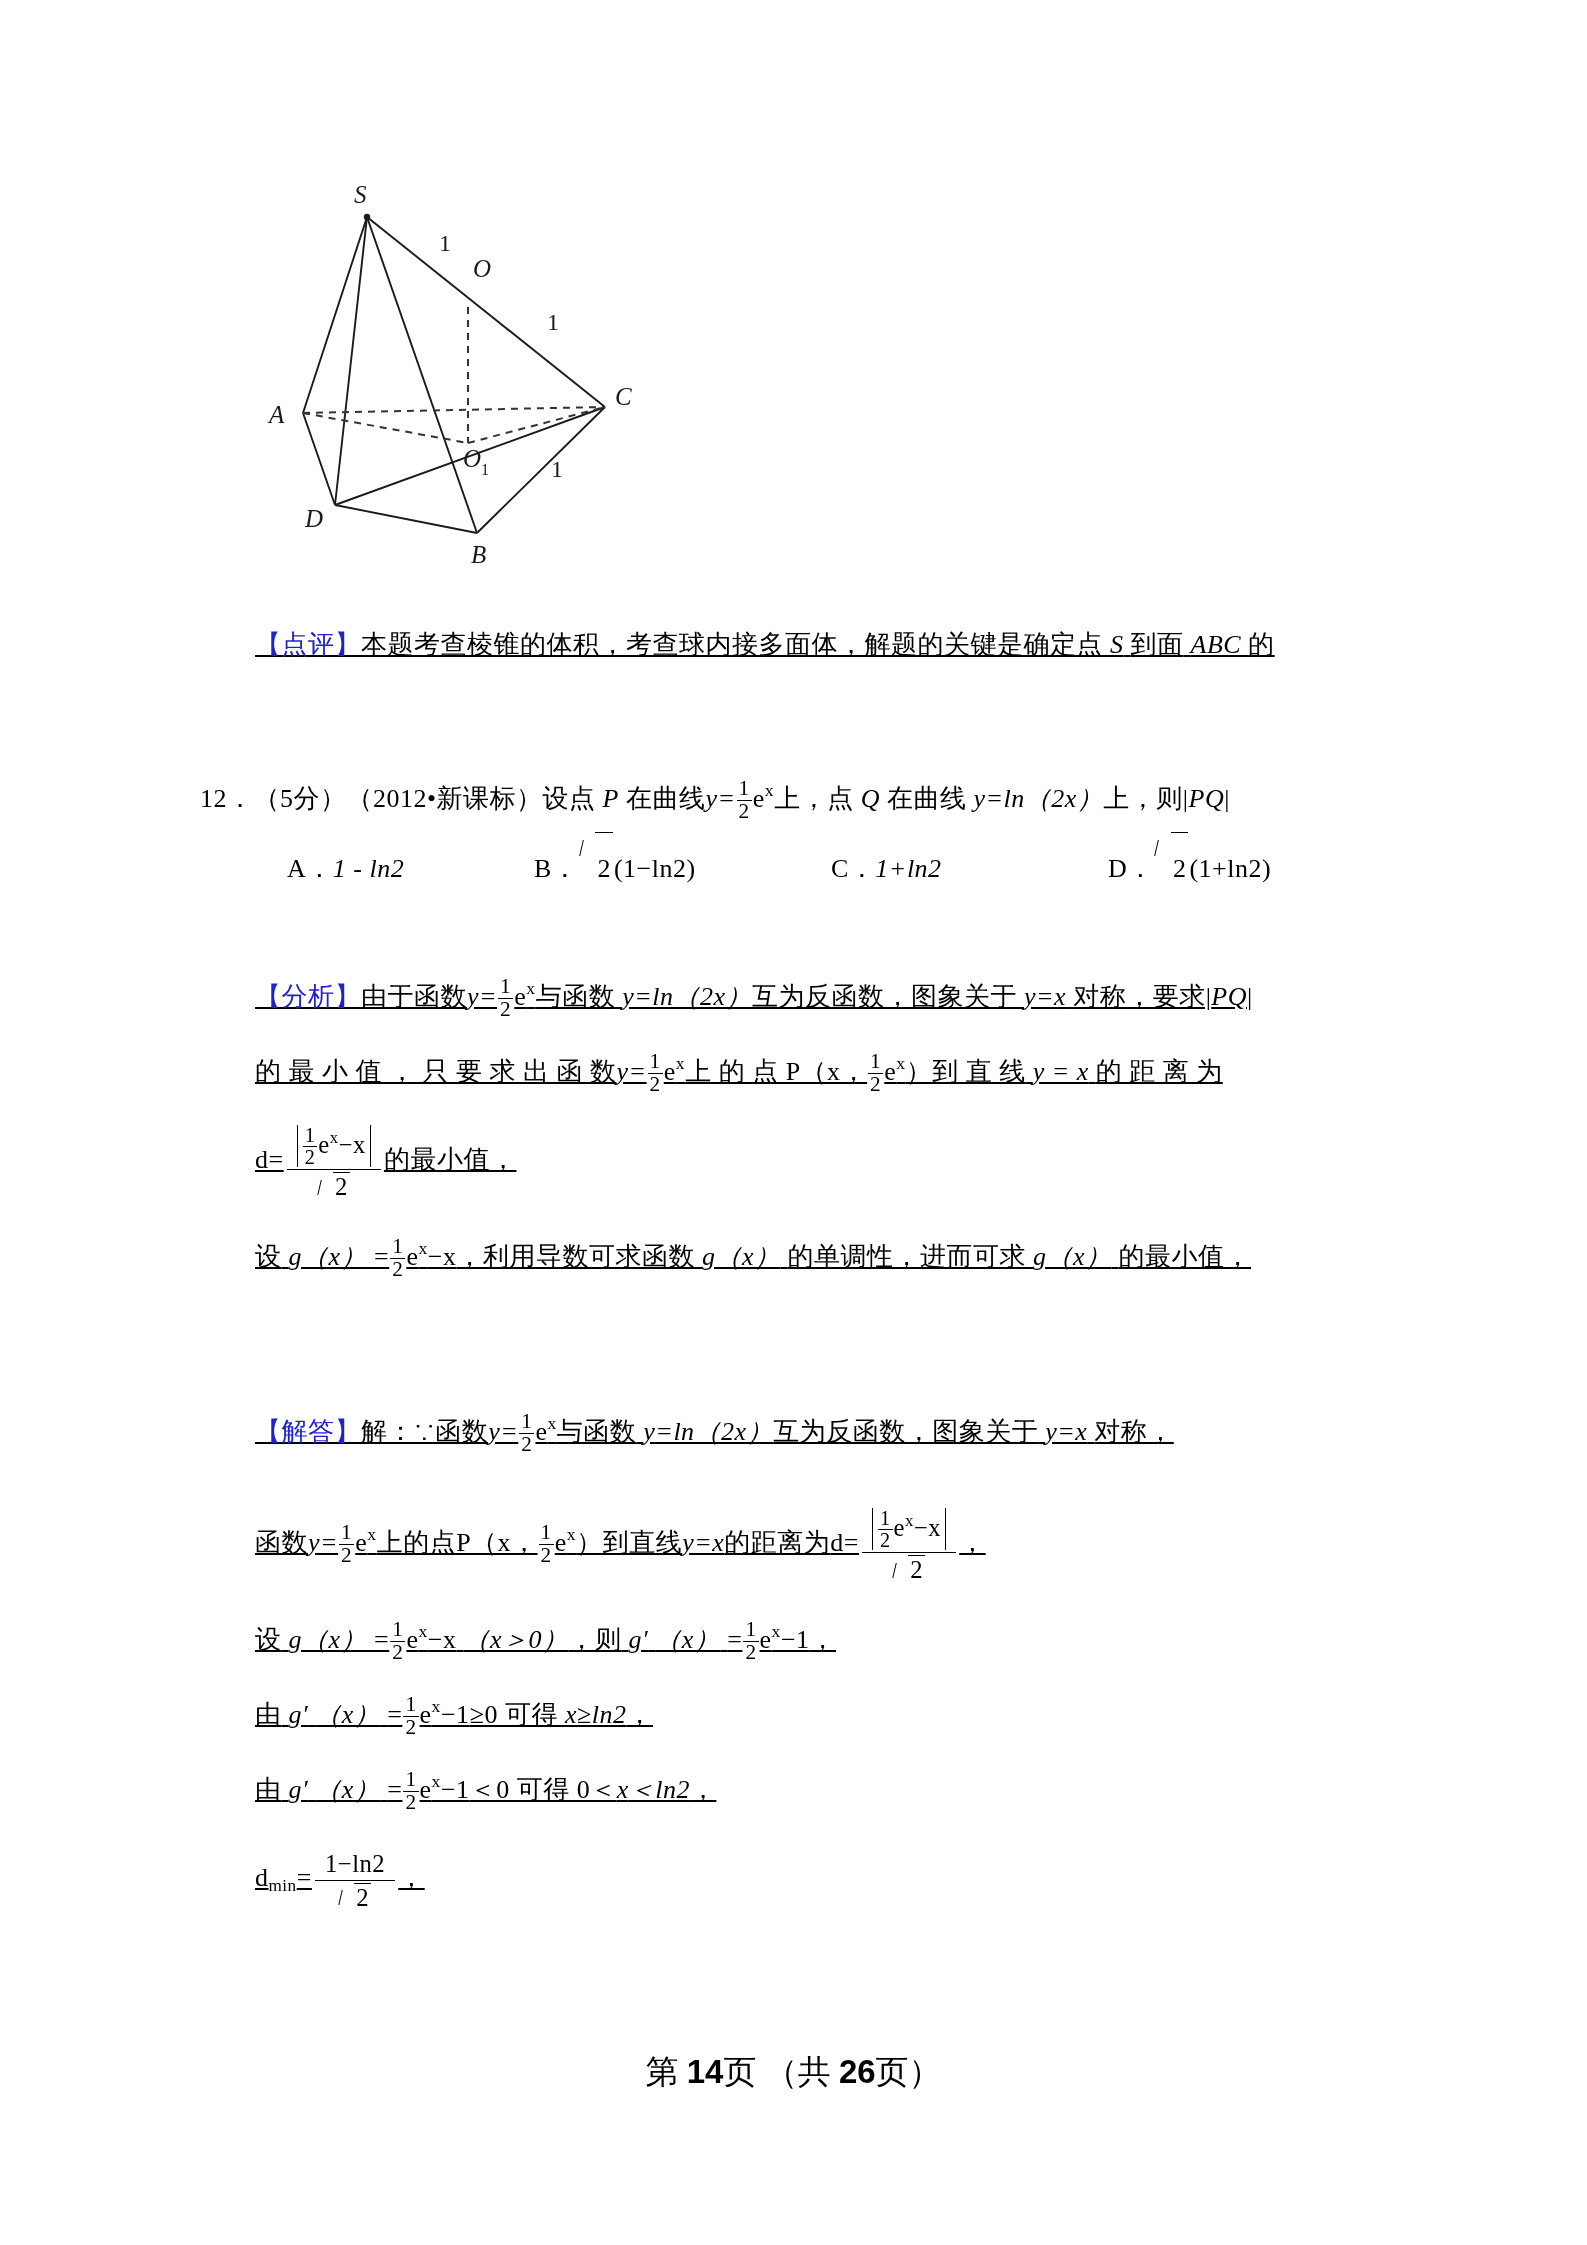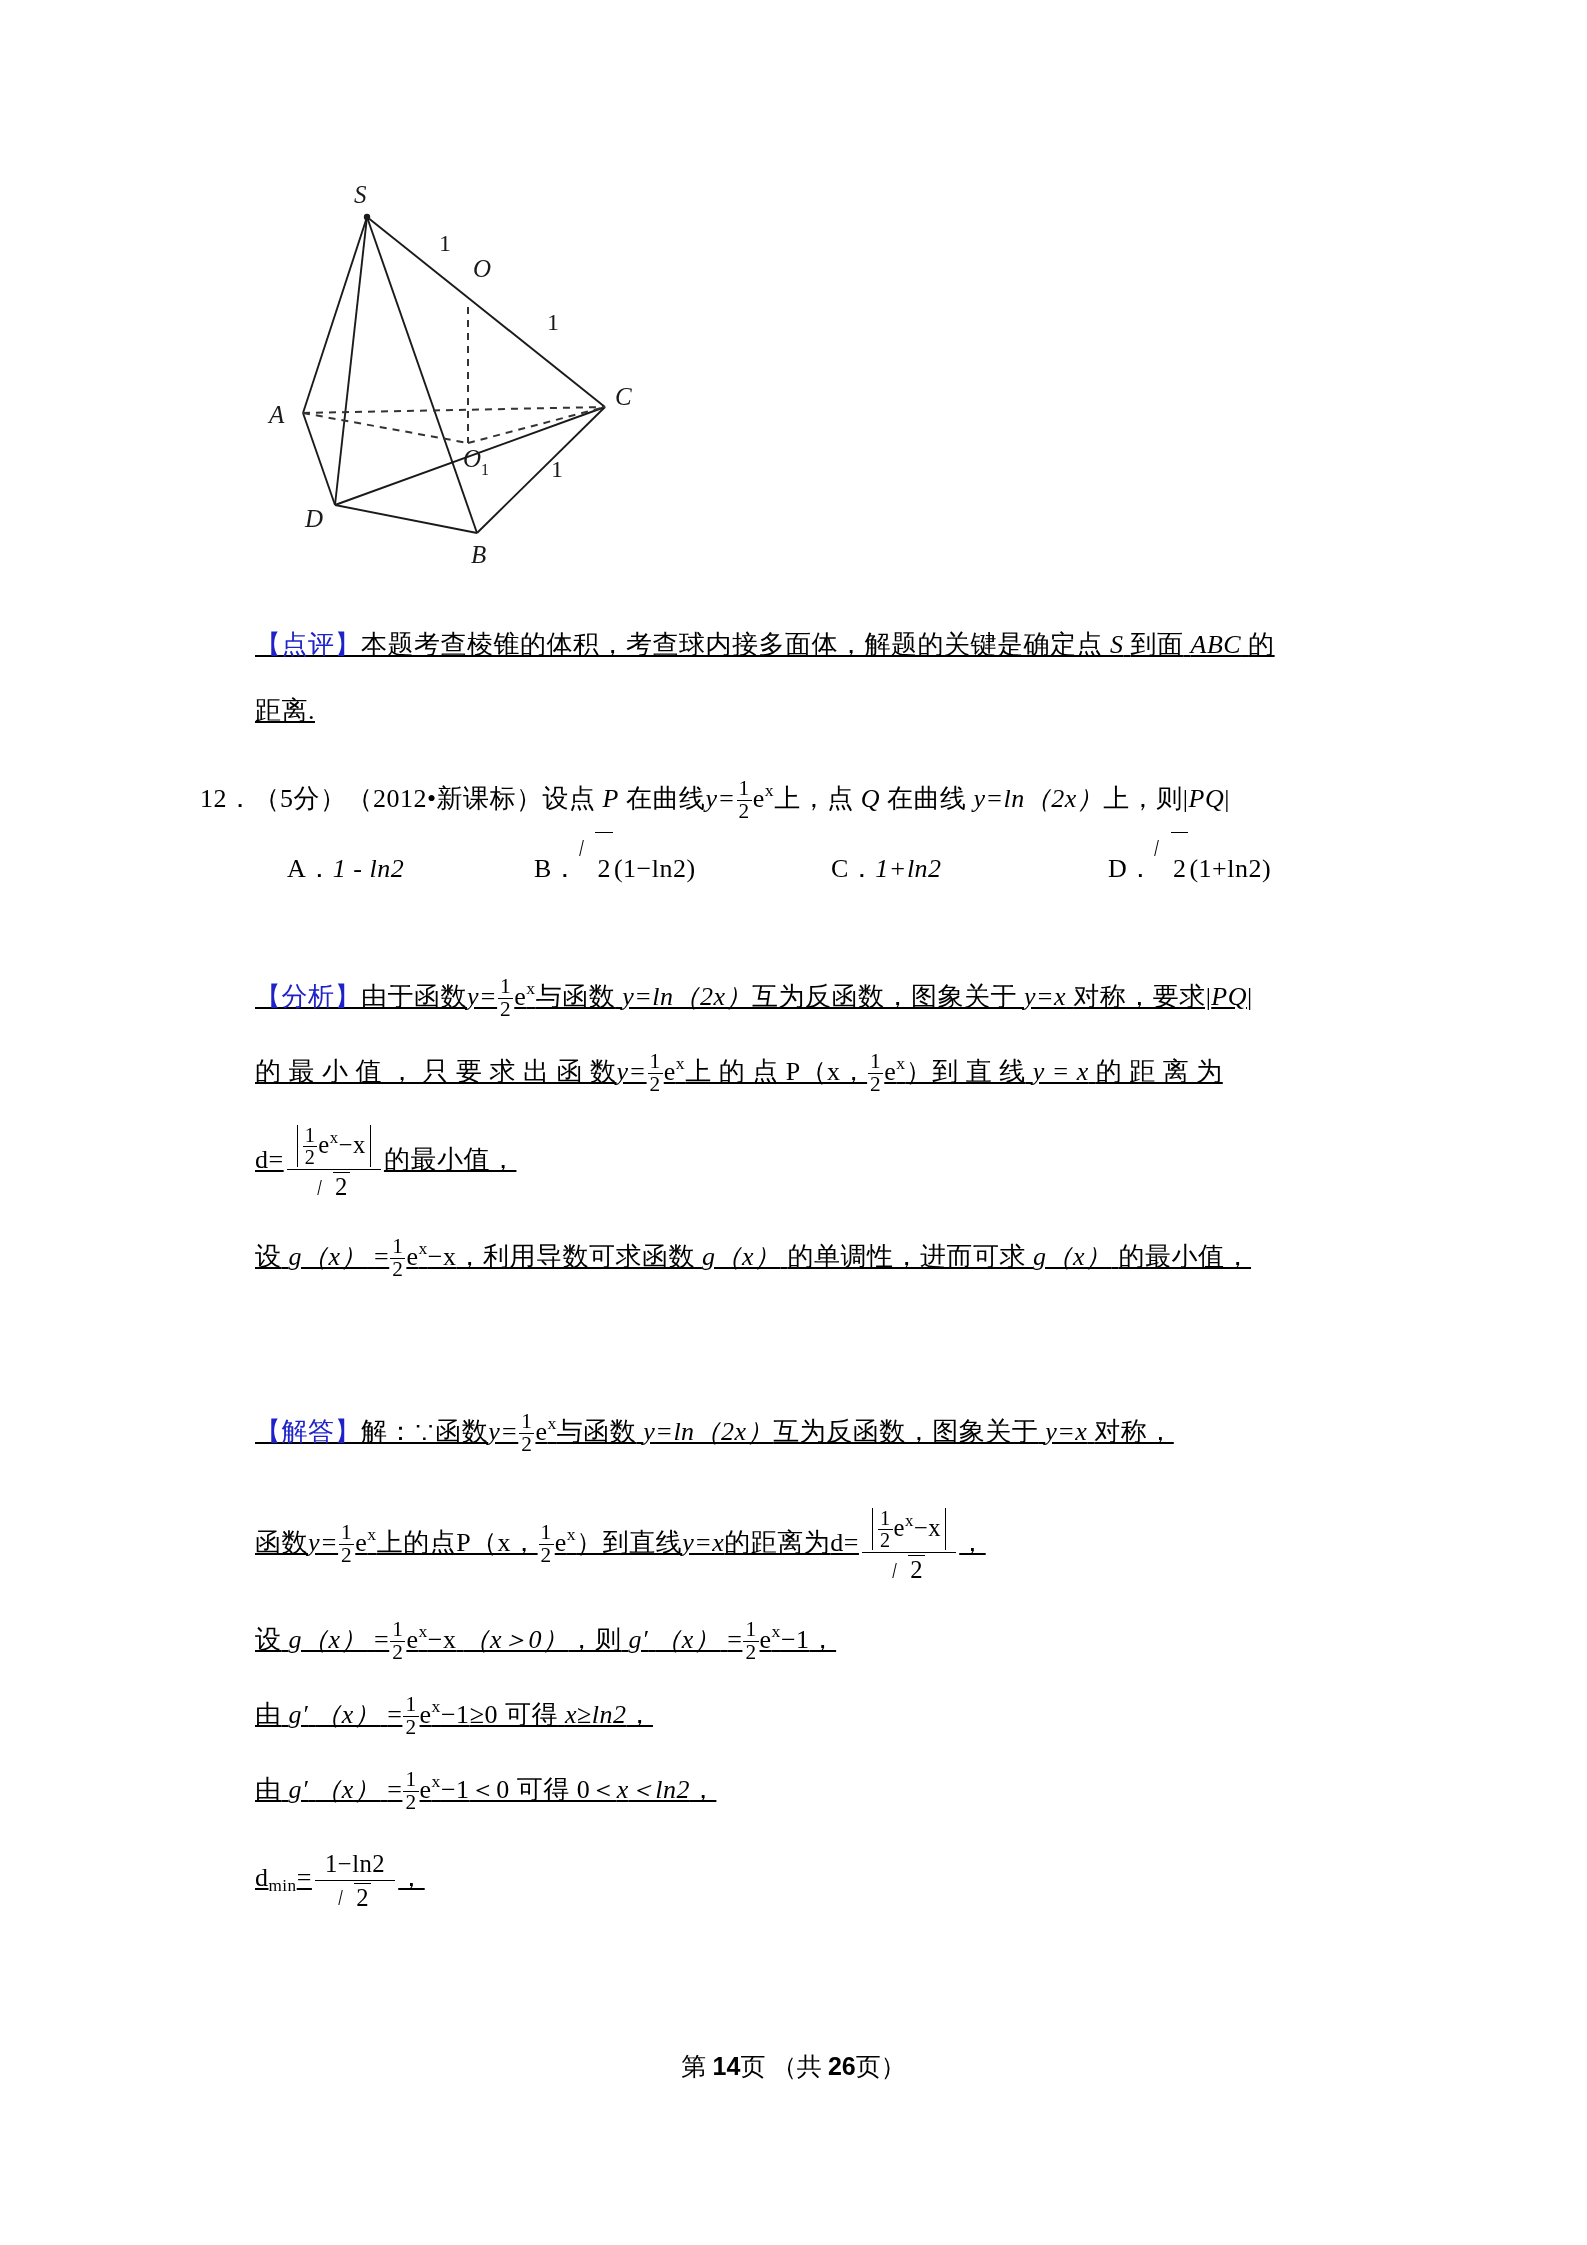--- a/index.html
+++ b/index.html
@@ -143,21 +143,21 @@
 
   .tall-line { line-height: 110px; }
 
   
   .footer {
     position: absolute;
     left: 0;
     top: 2050px;
     width: 1587px;
     text-align: center;
-    font-size: 25px;
+    font-size: 33px;
     font-family: "Liberation Serif", serif;
   }
   .footer b { font-family: "Liberation Sans", sans-serif; }
 </style>
 </head>
 <body>
 
 <div class="page">
 
   <div class="figure-wrap">
@@ -211,21 +211,20 @@
   </div>
 
   <div class="body-text" style="top:612px;">
     <div class="para row">
       <span class="tag">【点评】</span><span>本题考查棱锥的体积，考查球内接多面体，解题的关键是确定点</span>
       <span class="ital">S</span>
       <span>到面</span>
       <span class="ital">ABC</span>
       <span>的</span>
     </div>
-    <div class="para row">距离.</div>
   </div>
 
   <div class="num-head">
     <div class="para row">
       <span>12</span>．<span>（5分）</span><span>（2012•新课标）</span><span>设点</span>
       <span class="ital">P</span>
       <span>在曲线</span><span class="mono-v">y=</span><span class="frac"><span class="num">1</span><span class="den">2</span></span><span>e</span><span class="expo">x</span><span>上，点</span>
       <span class="ital">Q</span>
       <span>在曲线</span>
       <span class="ital">y=ln（2x）</span><span>上，则|</span><span class="ital">PQ</span><span>|</span>

